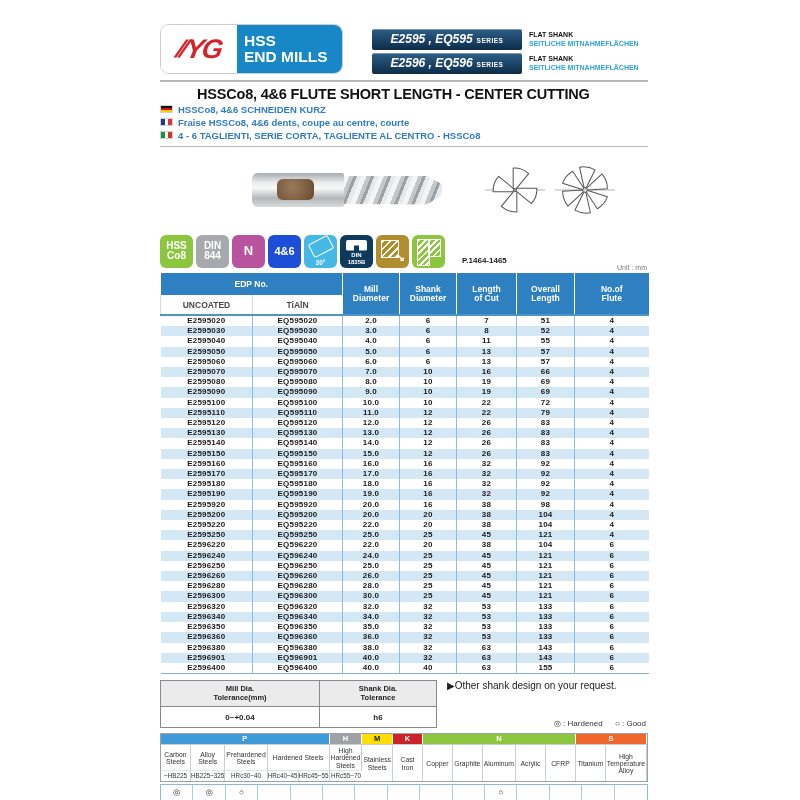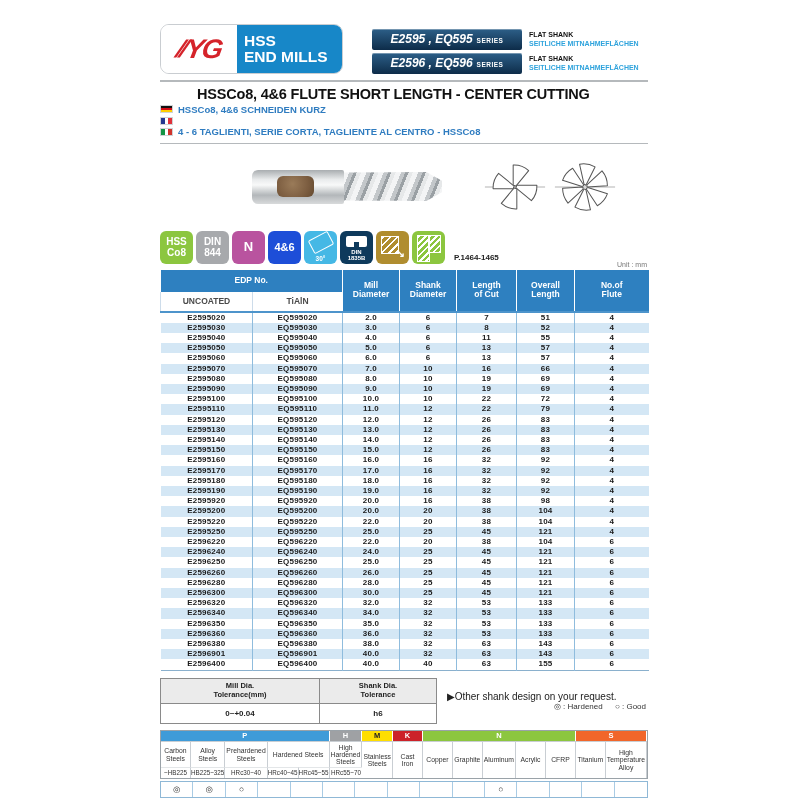--- a/index.html
+++ b/index.html
@@ -54,40 +54,40 @@
   .helix-pencil{position:absolute;left:6px;top:4px;width:20px;height:13px;border:1.6px solid #fff;border-radius:2px;transform:rotate(-28deg);background:transparent;}
   .helix-deg{position:absolute;bottom:2px;left:0;right:0;text-align:center;color:#fff;font-size:6.5px;font-weight:800;}
   .shank-glyph{position:absolute;top:5px;left:6px;width:21px;height:11px;background:#fff;border-radius:2px;
     clip-path:polygon(0 0,100% 0,100% 100%,62% 100%,62% 55%,38% 55%,38% 100%,0 100%);}
   .din1835-label{position:absolute;bottom:2.5px;left:0;right:0;text-align:center;color:#fff;font-size:6px;line-height:6.5px;font-weight:800;white-space:pre-line;}
   .hatch-sq{position:absolute;left:5px;top:5px;width:16px;height:16px;
     background:repeating-linear-gradient(135deg,#fff 0 2px,transparent 2px 5px);border:1px solid #fff;}
   .ramp-arrow{position:absolute;right:4px;bottom:5px;color:#fff;font-size:10px;font-weight:900;}
   .hatch-l{position:absolute;left:5px;top:4px;width:11px;height:25px;background:repeating-linear-gradient(135deg,#fff 0 2px,transparent 2px 4.5px);border:1px solid #fff;}
   .hatch-r{position:absolute;right:4px;top:4px;width:11px;height:16px;background:repeating-linear-gradient(135deg,#fff 0 2px,transparent 2px 4.5px);border:1px solid #fff;}
-  .page-ref{font-size:8px;font-weight:700;color:#222;margin-left:6px;align-self:flex-end;padding-bottom:4px;}
+  .page-ref{font-size:8px;font-weight:700;color:#222;margin-left:14px;align-self:flex-end;padding-bottom:4px;}
 
   
   .table-wrap{position:relative;margin-top:4px;}
   .unit-label{position:absolute;top:-9px;right:1px;font-size:7px;color:#777;}
   table.spec{border-collapse:collapse;width:488px;table-layout:fixed;}
   table.spec th{font-weight:800;}
   .th-blue{background:#2e80c0;color:#fff;font-size:8.5px;line-height:9px;border-left:1px solid #fff;}
   .th-blue:first-child{border-left:none;}
   th.col2{white-space:pre-line;}
   .th-sub{background:#fff;color:#4a4a4a;font-size:8.5px;height:17px;border-left:1px solid #cddcea;}
   tr.edp-row th{height:20px;}
   tr.sub-row{border-bottom:2px solid #4d94cb;}
   table.spec tbody td{font-size:8px;font-weight:700;color:#1a1a1a;text-align:center;padding:0;height:10.2px;line-height:10.2px;border-left:1px solid #8fbcdd;letter-spacing:.2px;}
   table.spec tbody td:first-child{border-left:none;}
   table.spec tbody tr:nth-child(even){background:#d4e7f5;}
   table.spec tbody{border-bottom:1px solid #8ab0cd;}
 
   
-  .foot-row{display:flex;margin-top:6px;height:48px;align-items:center;}
+  .foot-row{display:flex;margin-top:6px;height:48px;}
   table.tol{border-collapse:collapse;width:277px;}
   table.tol th{background:#ebebeb;border:1px solid #8a8a8a;font-size:7.5px;font-weight:700;color:#222;height:22px;white-space:pre-line;line-height:8.5px;}
   table.tol td{border:1px solid #8a8a8a;font-size:8px;font-weight:700;color:#222;text-align:center;height:17px;}
   .foot-right{flex:1;display:flex;flex-direction:column;padding-left:10px;}
   .note-line{font-size:10px;color:#222;line-height:11px;}
   .legend-line{margin-top:auto;text-align:right;font-size:8px;color:#333;padding-right:2px;}
   .legend-line span{margin-left:10px;}
 
   
   .mat-wrap{margin-top:5px;}
@@ -144,20 +144,21 @@
   <div class="rule-a"></div>
 
   <div class="title-block">
     <div class="page-title">HSSCo8, 4&amp;6 FLUTE SHORT LENGTH - CENTER CUTTING</div>
     <div class="lang-line">
       <span class="flag flag-de"></span>
       <span>HSSCo8, 4&amp;6 SCHNEIDEN KURZ</span>
     </div>
     <div class="lang-line">
       <span class="flag flag-fr"></span>
+      <span>Fraise HSSCo8, 4&amp;6 dents, coupe au centre, courte</span>
     </div>
     <div class="lang-line">
       <span class="flag flag-it"></span>
       <span>4 - 6 TAGLIENTI, SERIE CORTA, TAGLIENTE AL CENTRO - HSSCo8</span>
     </div>
   </div>
   <div class="rule-b"></div>
 
   <div class="image-row">
     <div class="endmill">

